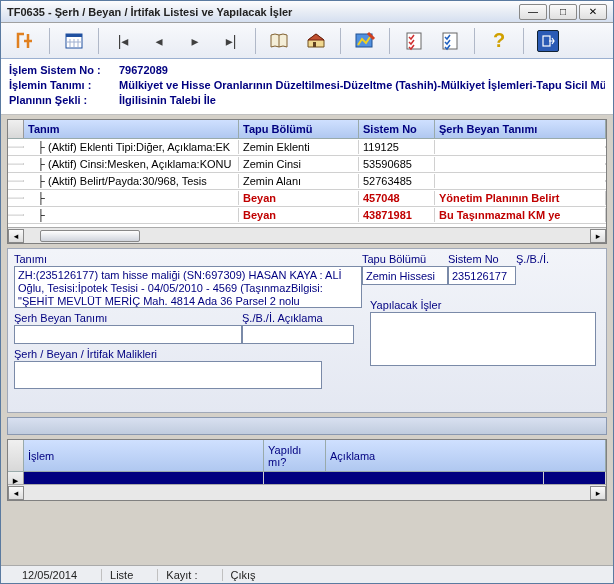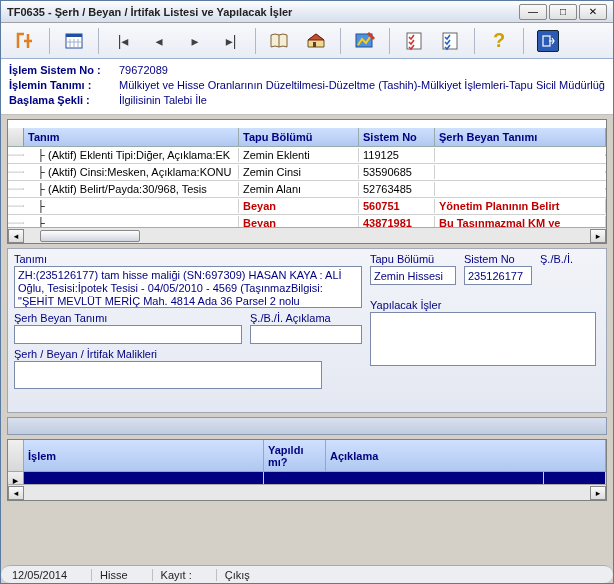--- a/index.html
+++ b/index.html
@@ -10,52 +10,52 @@
 .wc { width: 28px; height: 16px; background: linear-gradient(#fafafa,#e0e0e0); border: 1px solid #888; border-radius: 2px; display:flex; align-items:center; justify-content:center; font-size:10px; }
 
 .toolbar { background: linear-gradient(#f8f9fc,#e8ecf4); height: 36px; border-bottom: 1px solid #9bb0d0; display: flex; align-items: center; padding: 0 6px; gap: 0; }
 .tb-btn { width: 28px; height: 28px; display: flex; align-items: center; justify-content: center; margin: 0 4px; }
 .tb-sep { width: 1px; height: 26px; background: #b0b8c8; margin: 0 6px; }
 .tb-blue { background:#2b5bb5;color:#fff;border:1px solid #123;width:22px;height:22px;border-radius:2px;display:flex;align-items:center;justify-content:center; }
 .nav-arrow { color:#404040; font-size:14px; }
 .info-block { background:#fff; padding:4px 8px 6px 8px; border-bottom:1px solid #c0c0c0; }
 .info-row { display:flex; color:#000080; font-weight:bold; line-height:15px; }
 .info-label { width:110px; }
-.info-val { color:#000080; font-weight:normal; white-space:nowrap; overflow:hidden; }
+.info-val { color:#000080; font-weight:bold; white-space:nowrap; overflow:hidden; }
 
 .grid-wrap { margin: 4px 6px 0 6px; background:#fff; border:1px solid #808080; height: 125px; position:relative; }
-.grid-head { display:flex; background:linear-gradient(#f5f6fa,#e0e4ee); border-bottom:1px solid #9aa;margin-top:8px; }
+.grid-head { display:flex; background:linear-gradient(#f5f6fa,#e0e4ee); border-bottom:1px solid #9aa; }
 .gh { padding:2px 4px; border-right:1px solid #9aa; color:#000080; font-weight:bold; background:linear-gradient(#cfe0ff,#b0c8f0); height:18px; display:flex; align-items:center; }
 .grid-body { overflow:hidden; }
 .grow { display:flex; height:17px; border-bottom:1px solid #d0d0d0; align-items:center; }
 .gc { padding:1px 4px; border-right:1px solid #d0d0d0; overflow:hidden; white-space:nowrap; }
 .tree-ind { color:#000; }
 .red { color:#c00000; font-weight:bold; }
 .hscroll { position:absolute;bottom:0;left:0;right:0;height:16px;background:#e8e8e8;border-top:1px solid #aaa;display:flex;align-items:center; }
 .hscroll .thumb { width:100px;height:12px;background:linear-gradient(#fefefe,#d0d4dc);border:1px solid #888;border-radius:2px;margin-left:16px; }
 .hscroll .arr { width:16px;height:14px;border:1px solid #888;background:linear-gradient(#fafafa,#ddd);display:flex;align-items:center;justify-content:center;font-size:9px; }
 
 .detail-panel { margin:4px 6px; background:linear-gradient(#f2f4f9,#e4e8f2); border:1px solid #a0a8b8; padding:4px 6px 6px 6px; height:165px; position:relative; }
-.dp-row { display:flex; gap:8px; margin-bottom:2px; align-items:flex-start; }
+.dp-row { display:flex; margin-bottom:2px; align-items:flex-start; }
 .dp-label { color:#000080; font-size:11px; margin-bottom:1px; display:block; }
 .dp-group { display:flex; flex-direction:column; }
 .txtarea { background:#fff;border:1px solid #7a8aa8; padding:2px 3px; color:#000080; font-size:11px; line-height:13px; overflow:hidden; }
 .txtinput { background:#fff;border:1px solid #7a8aa8;height:19px;padding:1px 3px;color:#000080;font-size:11px; }
 .yapilacak { height:54px; }
 
 .mid-bar { margin:2px 6px 0 6px; height:18px; background:linear-gradient(#d8e0f0,#c0ccde); border:1px solid #8a98b0; }
 
 .bottom-grid { margin:4px 6px 0 6px; background:#fff; border:1px solid #808080; height:62px; position:relative; }
 .bg-head { display:flex; }
-.bg-head .gh2 { background:linear-gradient(#cfe0ff,#b0c8f0); color:#000080; font-weight:bold; padding:2px 4px; border-right:1px solid #9aa; border-bottom:1px solid #9aa; height:32px; display:flex; align-items:center; }
+.bg-head .gh2 { background:linear-gradient(#cfe0ff,#b0c8f0); color:#000080; font-weight:normal; padding:2px 4px; border-right:1px solid #9aa; border-bottom:1px solid #9aa; height:32px; display:flex; align-items:center; }
 .bg-row { display:flex; height:17px; }
 .bg-row .bgc { border-right:1px solid #d0d0d0; background:#000080; height:17px; }
 .bg-row .rowhead { width:16px;background:linear-gradient(#f0f0f0,#d8d8d8);border-right:1px solid #999;display:flex;align-items:center;justify-content:center;color:#000; }
 
-.statusbar { position:absolute; bottom:1px; left:1px; right:1px; height:18px; background:#eceef2; border-top:1px solid #aaa; display:flex; align-items:center; padding:0 11px; gap:24px; color:#222;border-radius:9px; }
+.statusbar { position:absolute; bottom:1px; left:1px; right:1px; height:18px; background:#eceef2; border-top:1px solid #aaa; display:flex; align-items:center; padding:0 21px; gap:24px; color:#222; }
 .statusbar span.cell { border-left:1px solid #c0c0c0; padding-left:8px; }
 
 svg { display:block; }
 </style>
 </head>
 <body>
 
 <div class="titlebar">
   <span>TF0635 - Şerh / Beyan / İrtifak Listesi ve Yapılacak İşler</span>
   <div class="window-controls">
@@ -147,21 +147,21 @@
 <div class="info-block">
   <div class="info-row">
     <div class="info-label">İşlem Sistem No :</div>
     <div class="info-val">79672089</div>
   </div>
   <div class="info-row">
     <div class="info-label">İşlemin Tanımı :</div>
     <div class="info-val" style="flex:1">Mülkiyet ve Hisse Oranlarının Düzeltilmesi-Düzeltme (Tashih)-Mülkiyet İşlemleri-Tapu Sicil Müdürlüğü İşle</div>
   </div>
   <div class="info-row">
-    <div class="info-label">Başlama Şekli :</div>
+    <div class="info-label">Planının Şekli :</div>
     <div class="info-val">İlgilisinin Talebi İle</div>
   </div>
 </div>
 
 <div class="grid-wrap">
   <div class="grid-head">
     <div class="gh" style="width:16px;background:linear-gradient(#f0f0f0,#d8d8d8);border-right:1px solid #999"></div>
     <div class="gh" style="width:215px">Tanım</div>
     <div class="gh" style="width:120px">Tapu Bölümü</div>
     <div class="gh" style="width:76px">Sistem No</div>
@@ -186,21 +186,21 @@
         <div class="gc" style="width:16px;background:linear-gradient(#f0f0f0,#d8d8d8)"></div>
         <div class="gc" style="width:215px"><span class="tree-ind">&nbsp;&nbsp;&nbsp;├ </span><span class="">(Aktif) Belirt/Payda:30/968, Tesis</span></div>
         <div class="gc " style="width:120px">Zemin Alanı</div>
         <div class="gc " style="width:76px">52763485</div>
         <div class="gc " style="flex:1"></div>
       </div>
       <div class="grow">
         <div class="gc" style="width:16px;background:linear-gradient(#f0f0f0,#d8d8d8)"></div>
         <div class="gc" style="width:215px"><span class="tree-ind">&nbsp;&nbsp;&nbsp;├ </span><span class="red"></span></div>
         <div class="gc red" style="width:120px">Beyan</div>
-        <div class="gc red" style="width:76px">560751</div>
+        <div class="gc red" style="width:76px">457048</div>
         <div class="gc red" style="flex:1">Yönetim Planının Belirt</div>
       </div>
       <div class="grow">
         <div class="gc" style="width:16px;background:linear-gradient(#f0f0f0,#d8d8d8)"></div>
         <div class="gc" style="width:215px"><span class="tree-ind">&nbsp;&nbsp;&nbsp;├ </span><span class="red"></span></div>
         <div class="gc red" style="width:120px">Beyan</div>
         <div class="gc red" style="width:76px">43871981</div>
         <div class="gc red" style="flex:1">Bu Taşınmazmal KM ye</div>
       </div>
     </div>
@@ -270,16 +270,16 @@
     <div class="bgc" style="flex:1"></div>
   </div>
   <div class="hscroll">
     <div class="arr">◂</div>
     <div class="arr" style="margin-left:auto">▸</div>
   </div>
 </div>
 
 <div class="statusbar">
   <span>12/05/2014</span>
-  <span class="cell">Hisse</span>
+  <span class="cell">Liste</span>
   <span class="cell">Kayıt :</span>
   <span class="cell">Çıkış</span>
 </div>
 
 </body></html>

